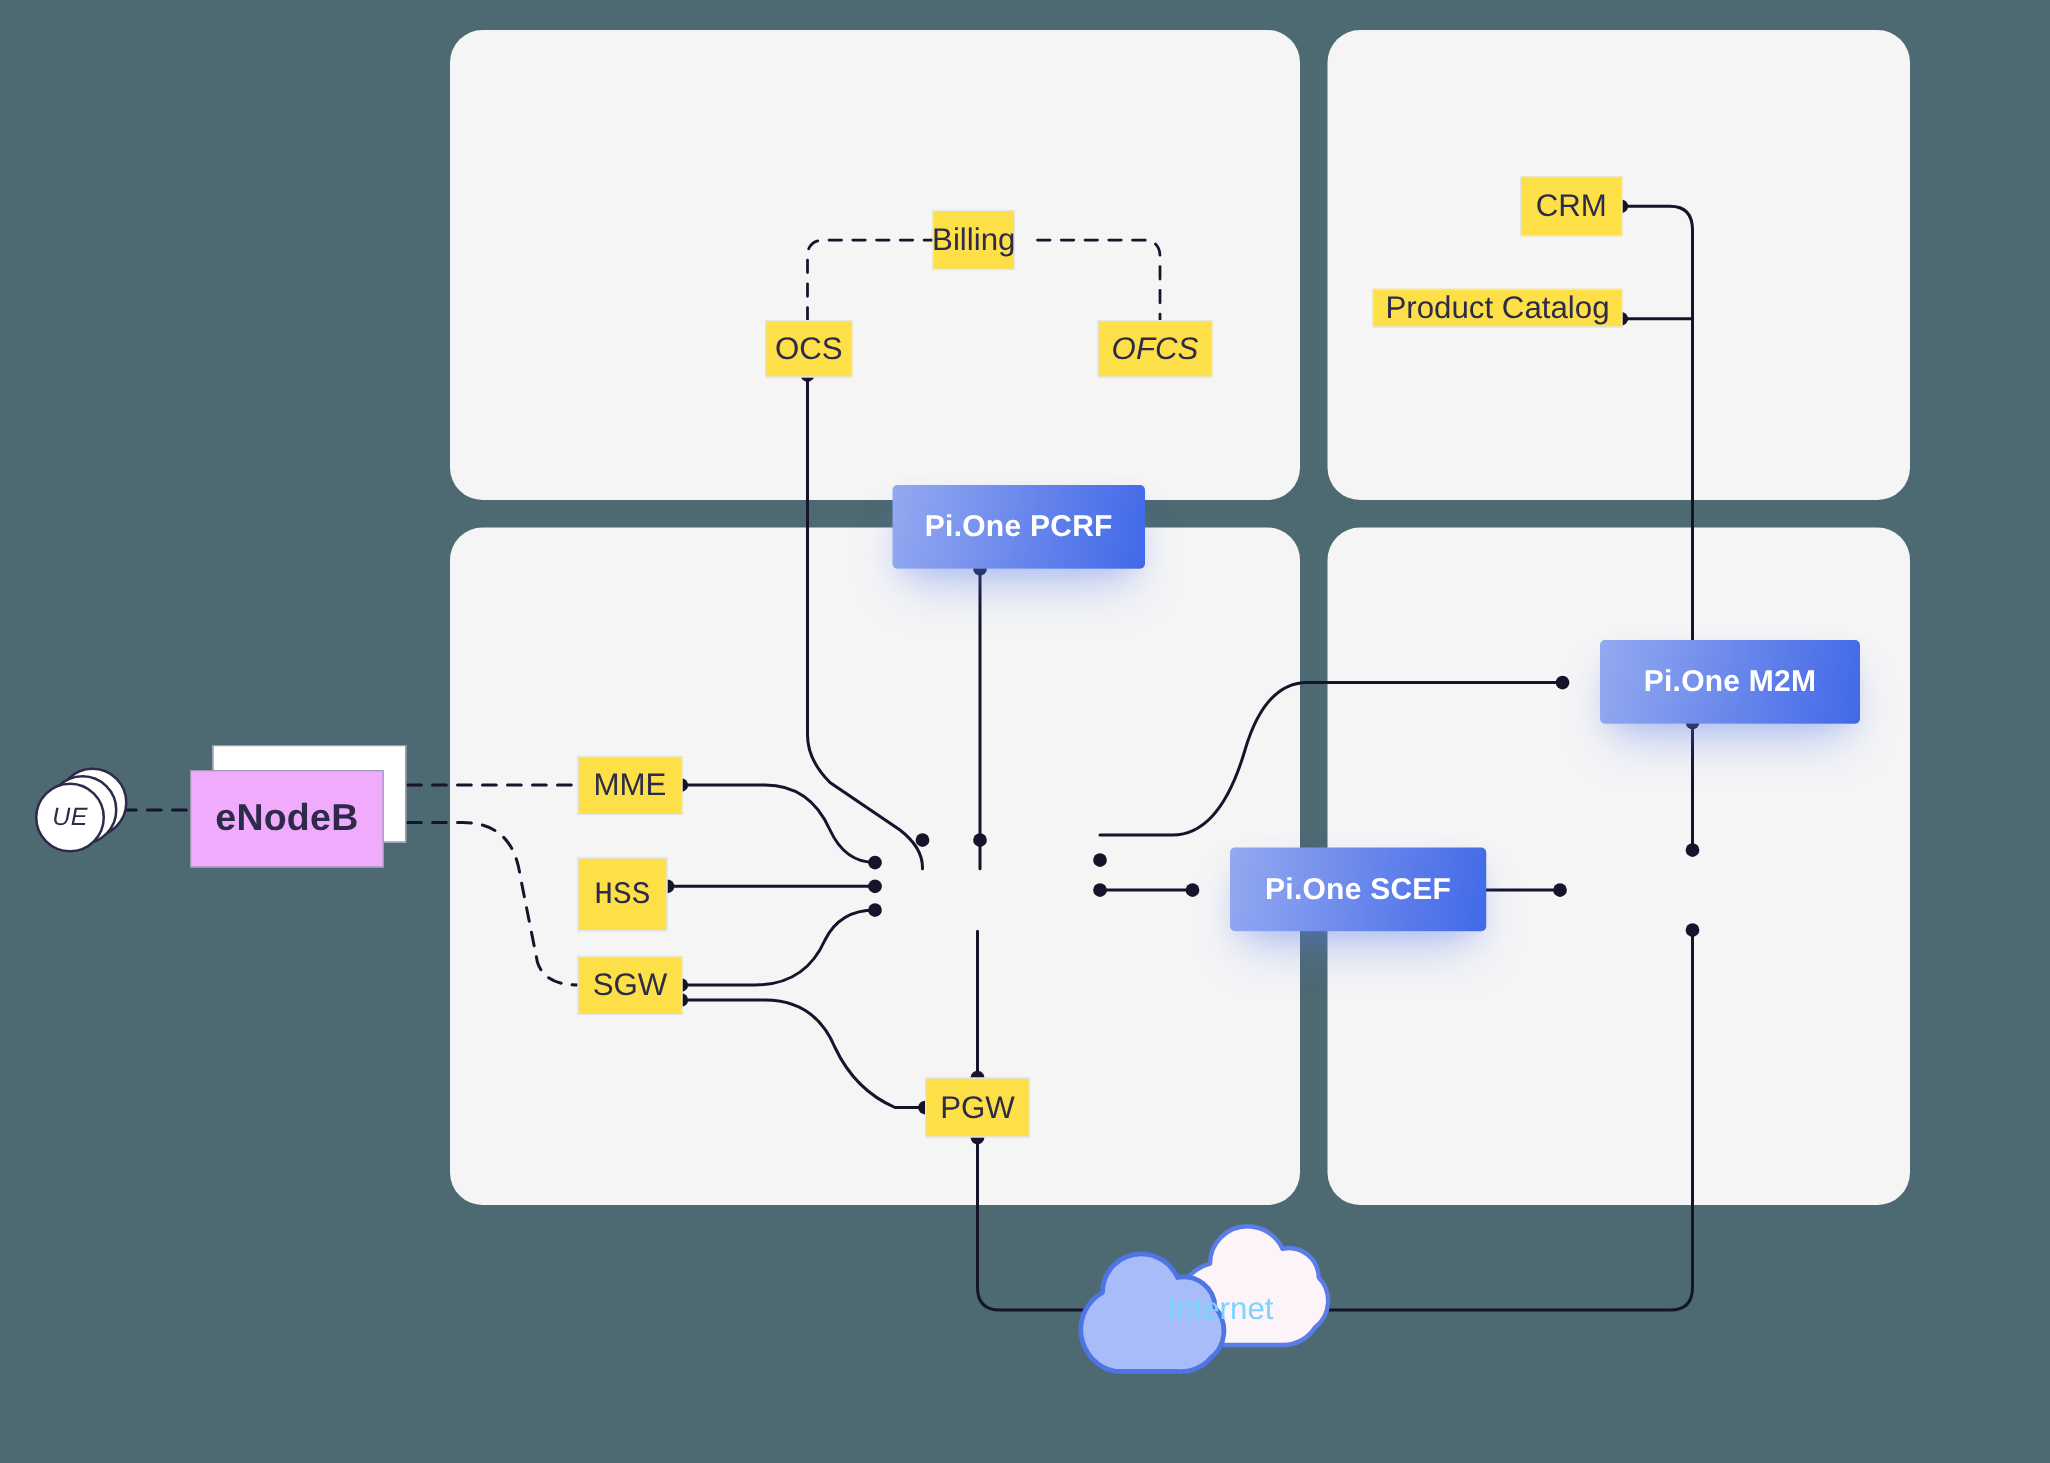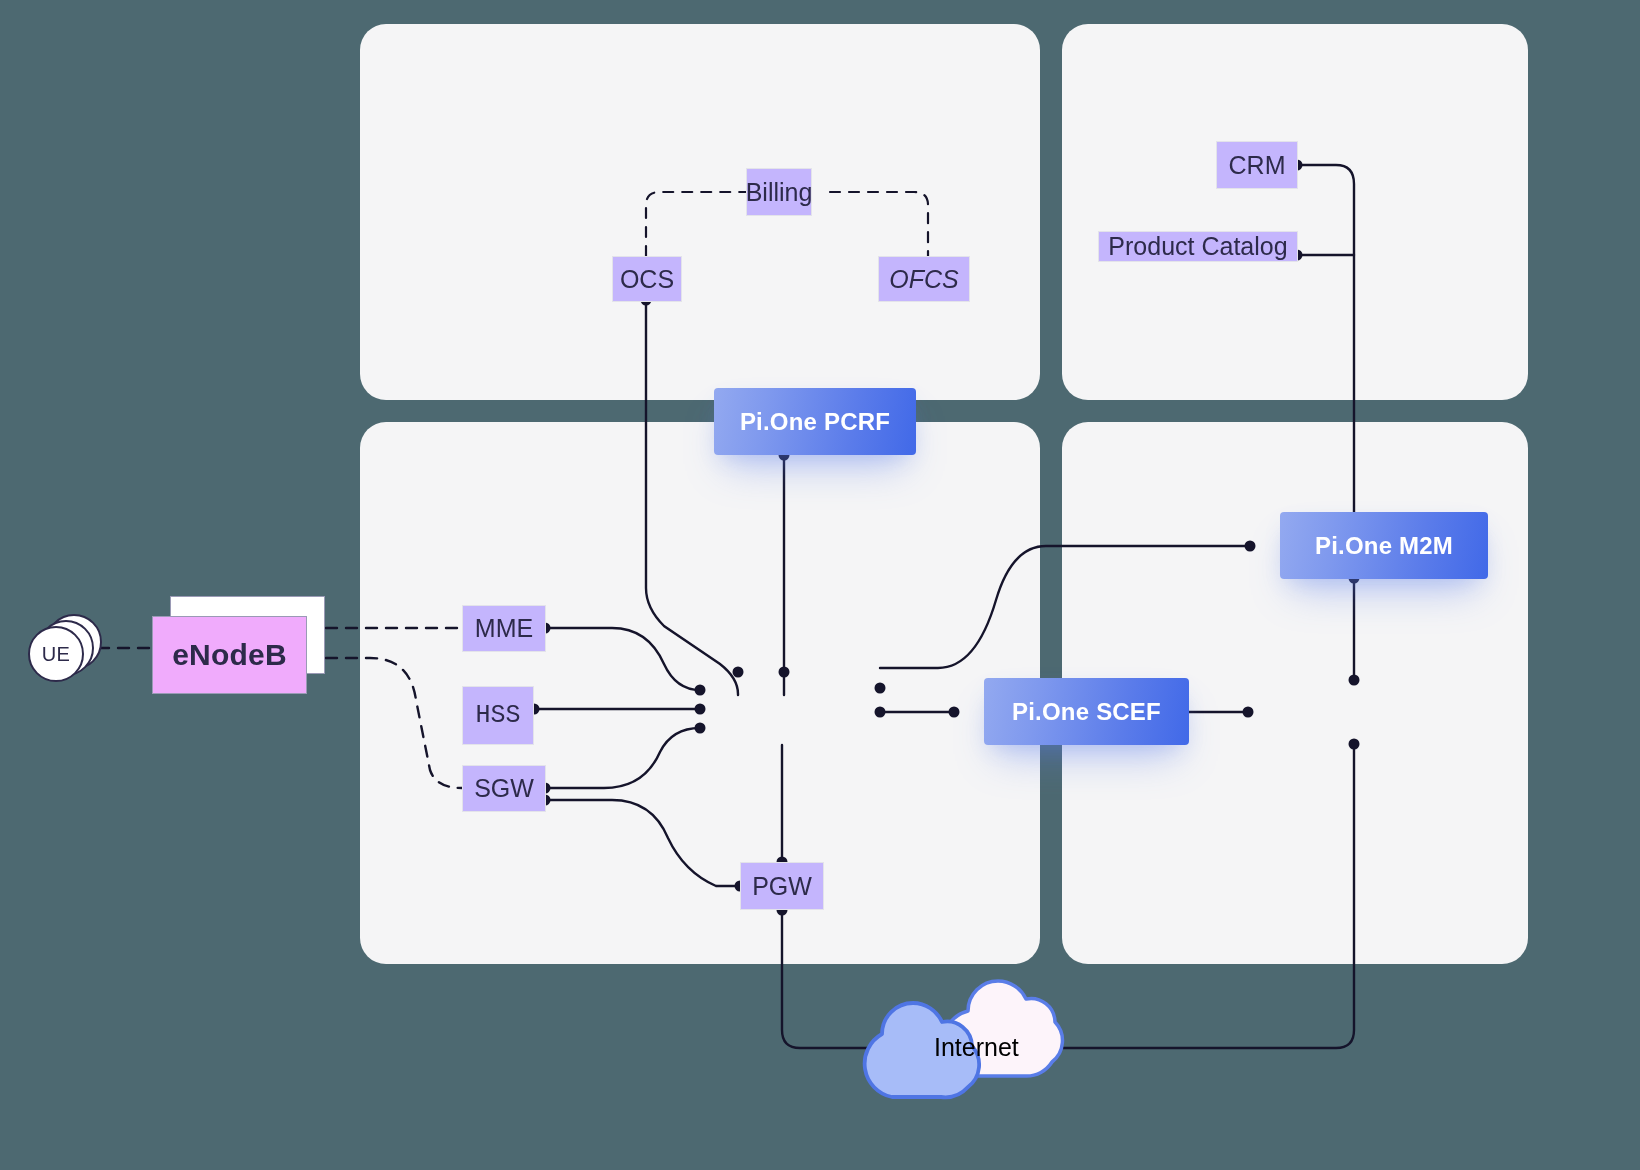--- a/index.html
+++ b/index.html
@@ -30,21 +30,21 @@
   }
   .panel-label {
     position: absolute;
     color: #2d2a4a;
     font-size: 21px;
     letter-spacing: .1px;
     white-space: nowrap;
   }
   .wbox {
     position: absolute;
-    background: #c4b5fd;
+    background: #fde047;
     border: 1px solid #e3e3ea;
     color: #2d2a4a;
     font-size: 25px;
     display: flex;
     align-items: center;
     justify-content: center;
     z-index: 10;
     box-sizing: border-box;
     white-space: nowrap;
   }
@@ -76,20 +76,21 @@
     border: 2px solid #2d2a4a;
     box-sizing: border-box;
   }
   .ue-label {
     position: absolute;
     width: 56px; height: 56px;
     display: flex; align-items: center; justify-content: center;
     color: #2d2a4a;
     font-size: 20px;
     letter-spacing: .3px;
+    font-style: italic;
   }
   
   .enb-wrap { position: absolute; z-index: 12; }
   .enb-back {
     position: absolute;
     left: 18px; top: 0;
     width: 155px; height: 78px;
     background: #ffffff;
     border: 1px solid #9a9ab5;
     box-sizing: border-box;
@@ -104,21 +105,21 @@
     display: flex; align-items: center; justify-content: center;
     color: #2d2a4a;
     font-size: 30px;
     font-weight: bold;
     letter-spacing: .2px;
   }
   
   .cloud-wrap { position: absolute; z-index: 25; }
   .cloud-text {
     position: absolute;
-    color: #000000;
+    color: #7dd3fc;
     font-size: 25px;
     z-index: 3;
     white-space: nowrap;
   }
 </style>
 </head>
 <body>
 
 <div id="stage">
 

